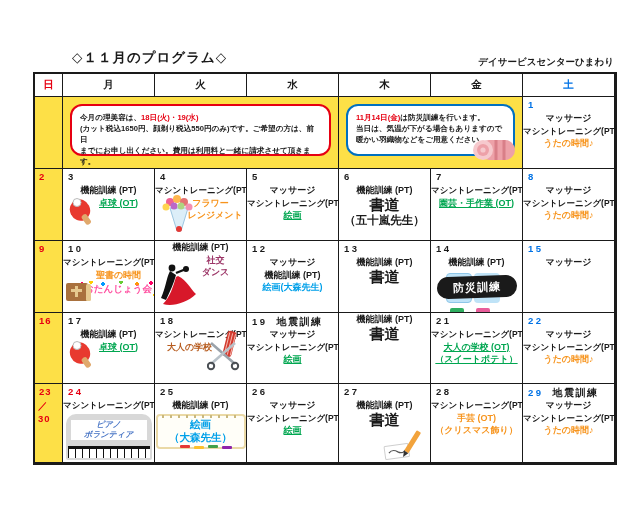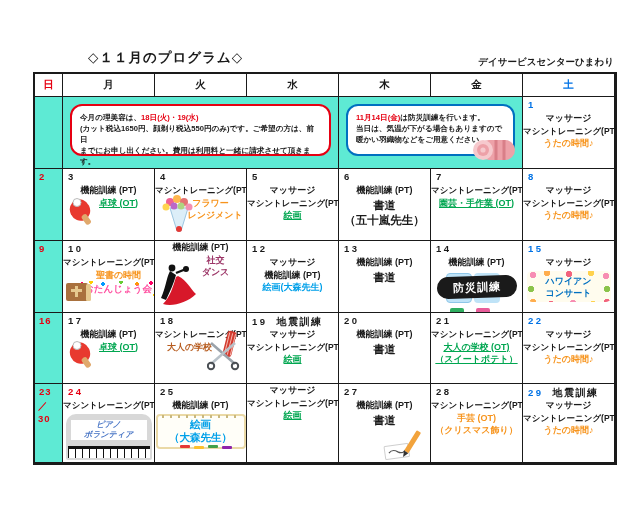--- a/index.html
+++ b/index.html
@@ -1,42 +1,42 @@
 <!DOCTYPE html>
 <html><head>
 <meta charset="utf-8">
 <style>
   html,body{margin:0;padding:0;}
   body{width:640px;height:510px;background:#fff;font-family:"Liberation Sans","DejaVu Sans",sans-serif;position:relative;overflow:hidden;}
-  .page-title{position:absolute;left:88px;top:49px;font-size:13.5px;font-weight:bold;letter-spacing:1px;color:#1a1a1a;margin:0;}
+  .page-title{position:absolute;left:72px;top:49px;font-size:13.5px;font-weight:bold;letter-spacing:1px;color:#1a1a1a;margin:0;}
   .facility{position:absolute;right:26px;top:56px;font-size:9.5px;font-weight:bold;color:#1a1a1a;}
   #cal{position:absolute;left:33px;top:72px;display:grid;grid-template-columns:28px repeat(6,92px);grid-template-rows:23px 72px 72px 72px 71px 79px;border:2px solid #1a1a1a;background:#fff;}
   .hd{border-right:1px solid #1a1a1a;border-bottom:1px solid #1a1a1a;display:flex;align-items:center;justify-content:center;font-size:10.5px;font-weight:bold;color:#1a1a1a;}
   .hd.sun{color:#e60012;}.hd.sat{color:#0072e5;}
   .cell{position:relative;border-right:1px solid #1a1a1a;border-bottom:1px solid #1a1a1a;background:#fff;overflow:hidden;}
-  .gray{background:#5eead4;}
+  .gray{background:#fde047;}
   .span3{grid-column:span 3;}
   .span2{grid-column:span 2;}
   .numrow{display:flex;align-items:baseline;gap:9px;padding:2px 0 0 5px;height:13px;font-weight:bold;font-size:9.5px;letter-spacing:2.5px;color:#1a1a1a;}
   .num.red{color:#e60012;}
   .num.sat{color:#0072e5;}
   .extra{font-size:10px;letter-spacing:1.5px;}
   .sunnum2{padding:1px 14px 0 3px;font-weight:bold;font-size:9.5px;letter-spacing:1px;color:#e60012;}
   .suncell .numrow{letter-spacing:1px;padding-left:4px;}
   .l{text-align:center;font-weight:bold;font-size:9px;line-height:12.5px;color:#1a1a1a;white-space:nowrap;}
   .l.sm{font-size:8.5px;}
   .l.green{color:#00a650;text-decoration:underline;}
   .l.orange{color:#f7941d;}
   .l.red{color:#e60012;margin-top:47px;}
   .l.skyblue{color:#00a0e9;}
   .l.brown{color:#b75c1f;}
   .l.plum{color:#9c3567;}
   .l.hawaii{color:#0070c0;font-size:9px;line-height:12px;}
   .l.bday{color:#ff4fa0;font-size:9.5px;}
-  .l.shodo{font-family:Liberation Serif, serif;font-size:11px;line-height:16px;}
+  .l.shodo{font-family:Liberation Serif, serif;font-size:15px;line-height:16px;}
   .l.shodo2{font-family:"DejaVu Serif","Liberation Serif",serif;font-size:11.5px;line-height:14px;}
   .l.sky-lg{color:#00a0e9;font-size:10.5px;line-height:13px;}
   .l.piano-l{color:#4472c4;font-size:8px;line-height:10px;font-style:italic;background:#fff;width:76px;margin:0 auto;}
   .l.bosai-t{color:#fff;font-size:11px;letter-spacing:1px;}
   .l.ind{margin-left:20px;}
   .l.ind2{margin-left:30px;}
   .l.ind-r{margin-right:22px;}
   
   .box{position:relative;}
   .box-birthday{width:82px;margin:0 auto 0 14px;padding:2px 0;background-image:
@@ -249,24 +249,20 @@
       <div class="l ">機能訓練 (PT)</div>
       <div class="box box-bosai">
         <div class="l bosai-t">防災訓練</div>
       </div>
     </div>
     <div class="cell">
       <div class="numrow">
         <span class="num sat">15</span>
       </div>
       <div class="l ">マッサージ</div>
-      <div class="box box-hawaiian">
-        <div class="l hawaii">ハワイアン</div>
-        <div class="l hawaii">コンサート</div>
-      </div>
     </div>
     <div class="cell gray suncell">
       <div class="numrow">
         <span class="num red">16</span>
       </div>
     </div>
     <div class="cell">
       <div class="numrow">
         <span class="num ">17</span>
       </div>
@@ -300,23 +296,20 @@
       <div class="numrow">
         <span class="num ">19</span>
         <span class="extra">地震訓練</span>
       </div>
       <div class="l ">マッサージ</div>
       <div class="l sm">マシントレーニング(PT)</div>
       <div class="l green">絵画</div>
       <div class="l red">理美容</div>
     </div>
     <div class="cell">
-      <div class="numrow">
-        <span class="num ">20</span>
-      </div>
       <div class="l ">機能訓練 (PT)</div>
       <div class="l shodo">書道</div>
     </div>
     <div class="cell">
       <div class="numrow">
         <span class="num ">21</span>
       </div>
       <div class="l sm">マシントレーニング(PT)</div>
       <div class="l green">大人の学校 (OT)</div>
       <div class="l green">（スイートポテト）</div>
@@ -349,20 +342,23 @@
       <div class="numrow">
         <span class="num ">25</span>
       </div>
       <div class="l ">機能訓練 (PT)</div>
       <div class="box box-sketchbook">
         <div class="l sky-lg">絵画</div>
         <div class="l sky-lg">（大森先生）</div>
       </div>
     </div>
     <div class="cell">
+      <div class="numrow">
+        <span class="num ">26</span>
+      </div>
       <div class="l ">マッサージ</div>
       <div class="l sm">マシントレーニング(PT)</div>
       <div class="l green">絵画</div>
     </div>
     <div class="cell">
       <div class="numrow">
         <span class="num ">27</span>
       </div>
       <div class="l ">機能訓練 (PT)</div>
       <div class="l shodo">書道</div>

